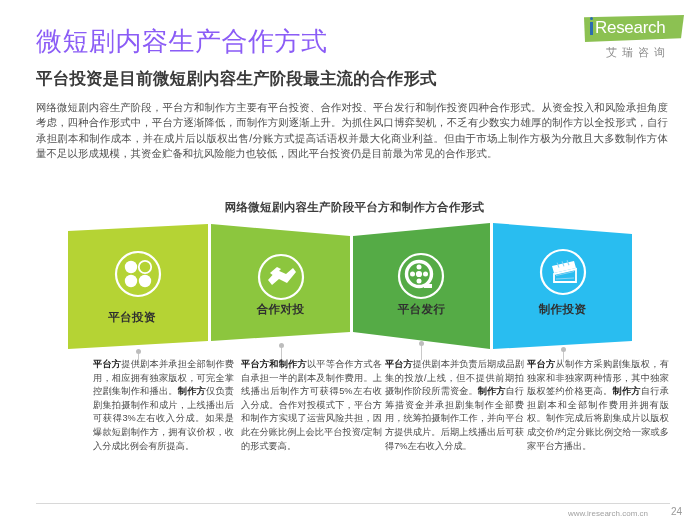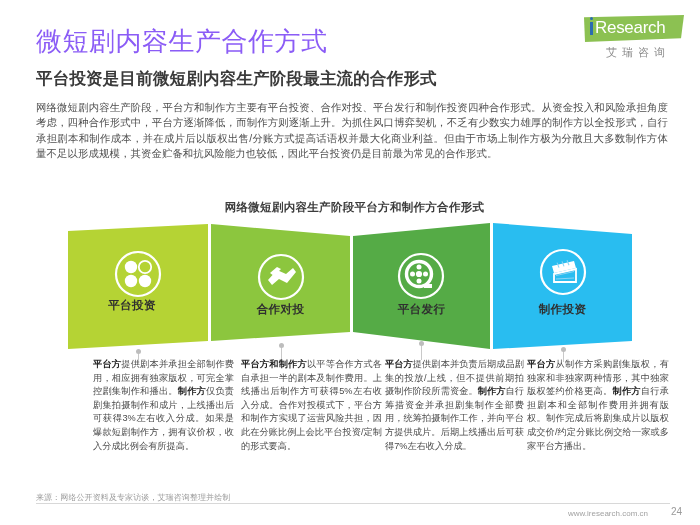--- a/index.html
+++ b/index.html
@@ -179,21 +179,21 @@
         <circle cx="563" cy="50" r="22" fill="none" stroke="#ffffff" stroke-width="2.2"></circle>
         <path d="M552 44 L574 39 L576 46 L554 51 Z" fill="#ffffff"></path>
         <path d="M554 52 L576 47 L576 60 L554 60 Z" fill="none" stroke="#ffffff" stroke-width="1.8"></path>
         <path d="M557 40.6 L559 45.6 M562 39.4 L564 44.4 M567 38.2 L569 43.2" stroke="#8ad4f5" stroke-width="1.1"></path>
         <path d="M556 53.5 L574 49.5 M556 57 L574 56" stroke="#8ad4f5" stroke-width="1"></path>
       </g>
     </svg>
   </div>
 
   <div class="flow-labels">
-    <div class="fl" style="left:68px;width:128px;top:76px;">平台投资</div>
+    <div class="fl" style="left:68px;width:128px;top:88px;">平台投资</div>
     <div class="fl" style="left:211px;width:139px;top:80px;">合作对投</div>
     <div class="fl" style="left:353px;width:137px;top:80px;">平台发行</div>
     <div class="fl" style="left:493px;width:139px;top:80px;">制作投资</div>
   </div>
 
   <div class="conn" style="left:138px;top:350px;height:14px;"></div>
   <div class="conn-dot" style="left:136px;top:349px;"></div>
   <div class="conn" style="left:281px;top:344px;height:17px;"></div>
   <div class="conn-dot" style="left:279px;top:343px;"></div>
   <div class="conn" style="left:421px;top:342px;height:18px;"></div>
@@ -209,19 +209,18 @@
       <b>平台方和制作方</b><span>以平等合作方式各自承担一半的剧本及制作费用。上线播出后制作方可获得5%左右收入分成。</span><span>合作对投模式下，平台方和制作方实现了运营风险共担，因此在分账比例上会比平台投资/定制的形式要高。</span>
     </div>
     <div class="col c3">
       <b>平台方</b><span>提供剧本并负责后期成品剧集的投放/上线，但不提供前期拍摄制作阶段所需资金。</span><b>制作方</b><span>自行筹措资金并承担剧集制作全部费用，统筹拍摄制作工作，并向平台方提供成片。后期上线播出后可获得7%左右收入分成。</span>
     </div>
     <div class="col c4">
       <b>平台方</b><span>从制作方采购剧集版权，有独家和非独家两种情形，其中独家版权签约价格更高。</span><b>制作方</b><span>自行承担剧本和全部制作费用并拥有版权。制作完成后将剧集成片以版权成交价/约定分账比例交给一家或多家平台方播出。</span>
     </div>
   </div>
 
-  <div class="source">来源：网络公开资料及专家访谈，艾瑞咨询整理并绘制</div>
   <div class="rule"></div>
   <div class="copy">©2024.6 iResearch Inc.</div>
   <div class="site">www.iresearch.com.cn</div>
   <div class="pageno">24</div>
 
 </div>
 
 </body></html>

